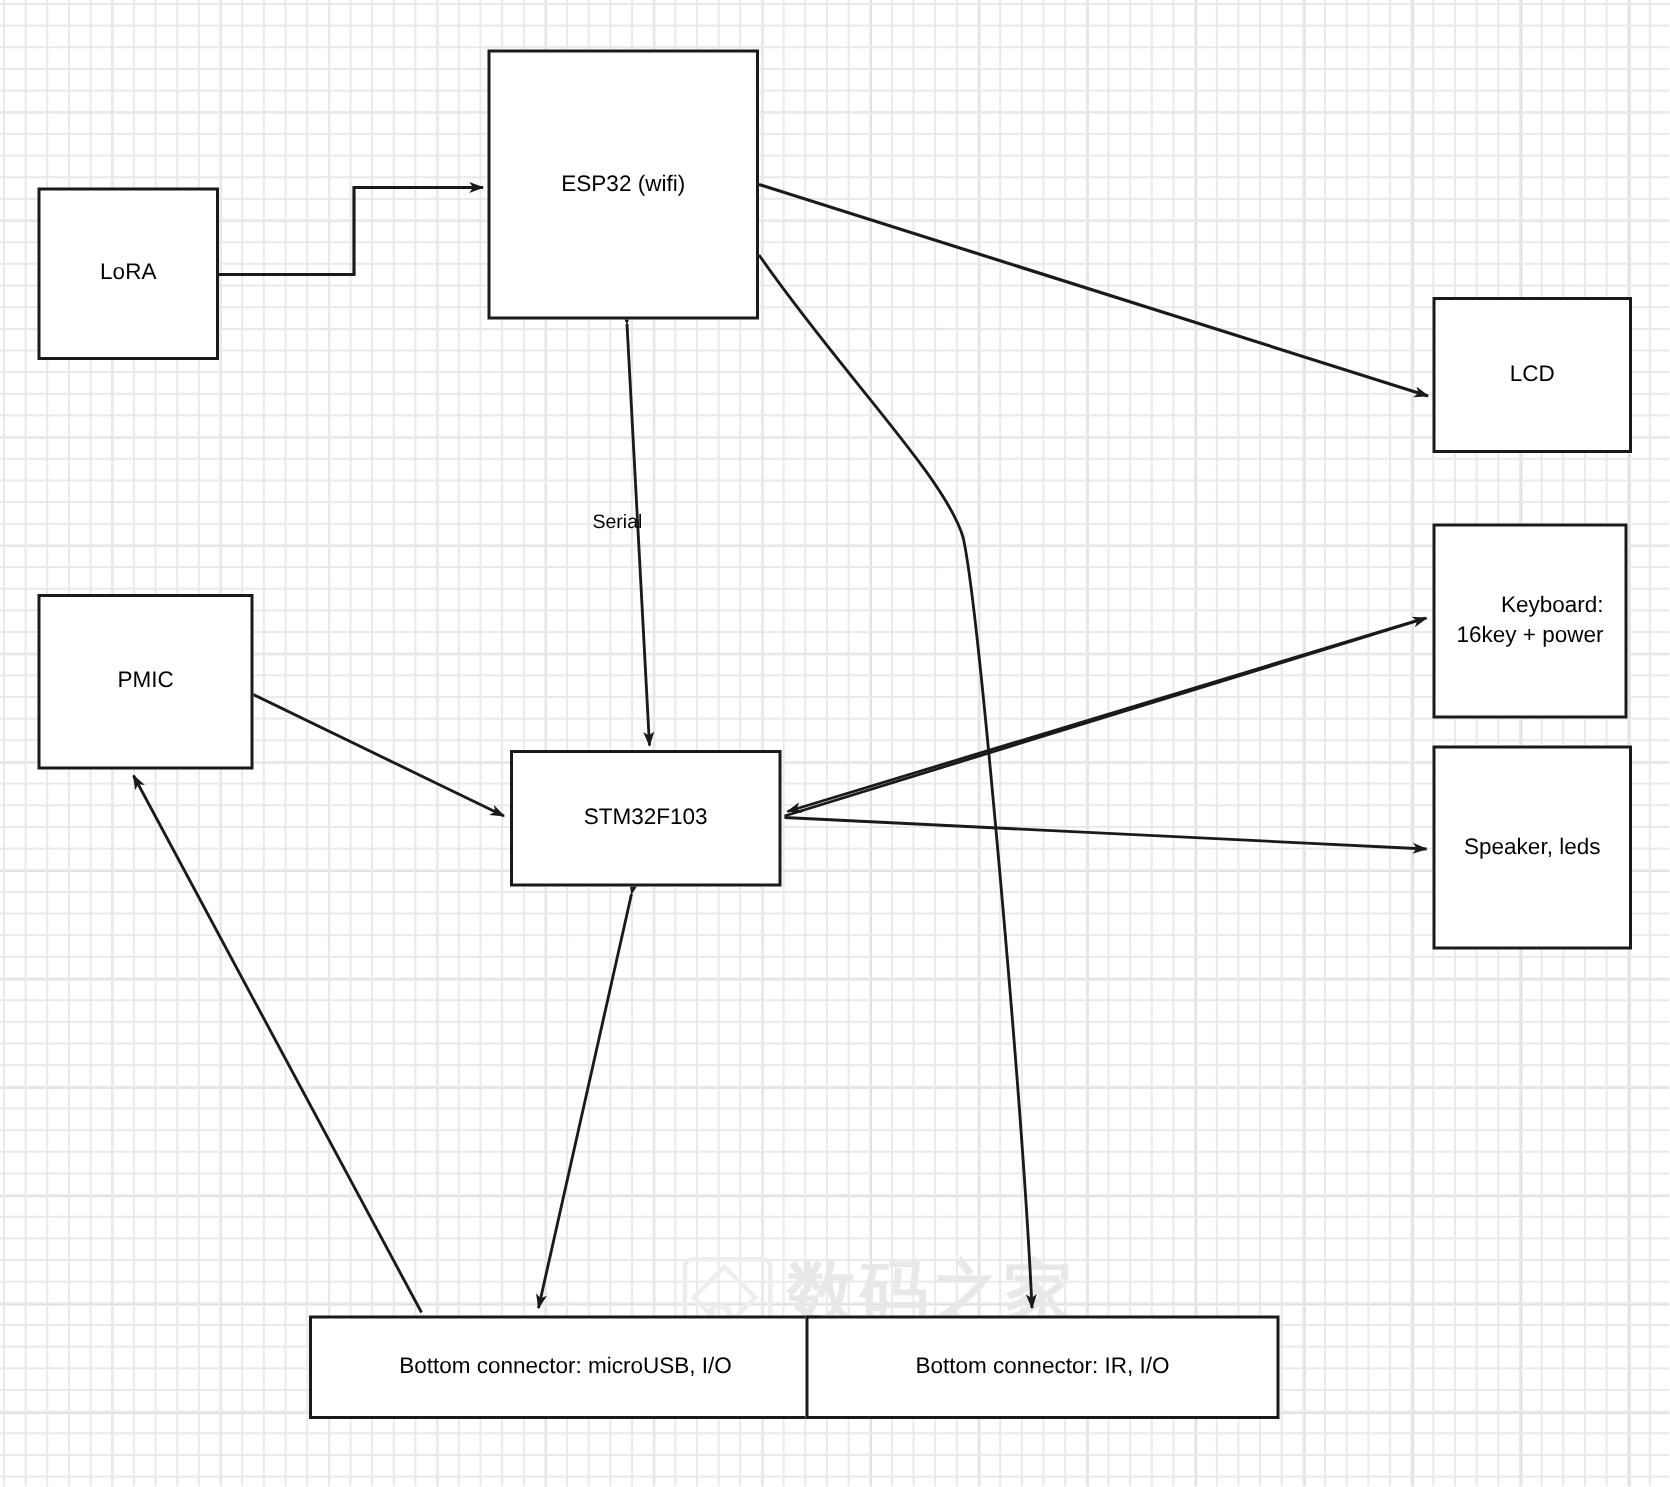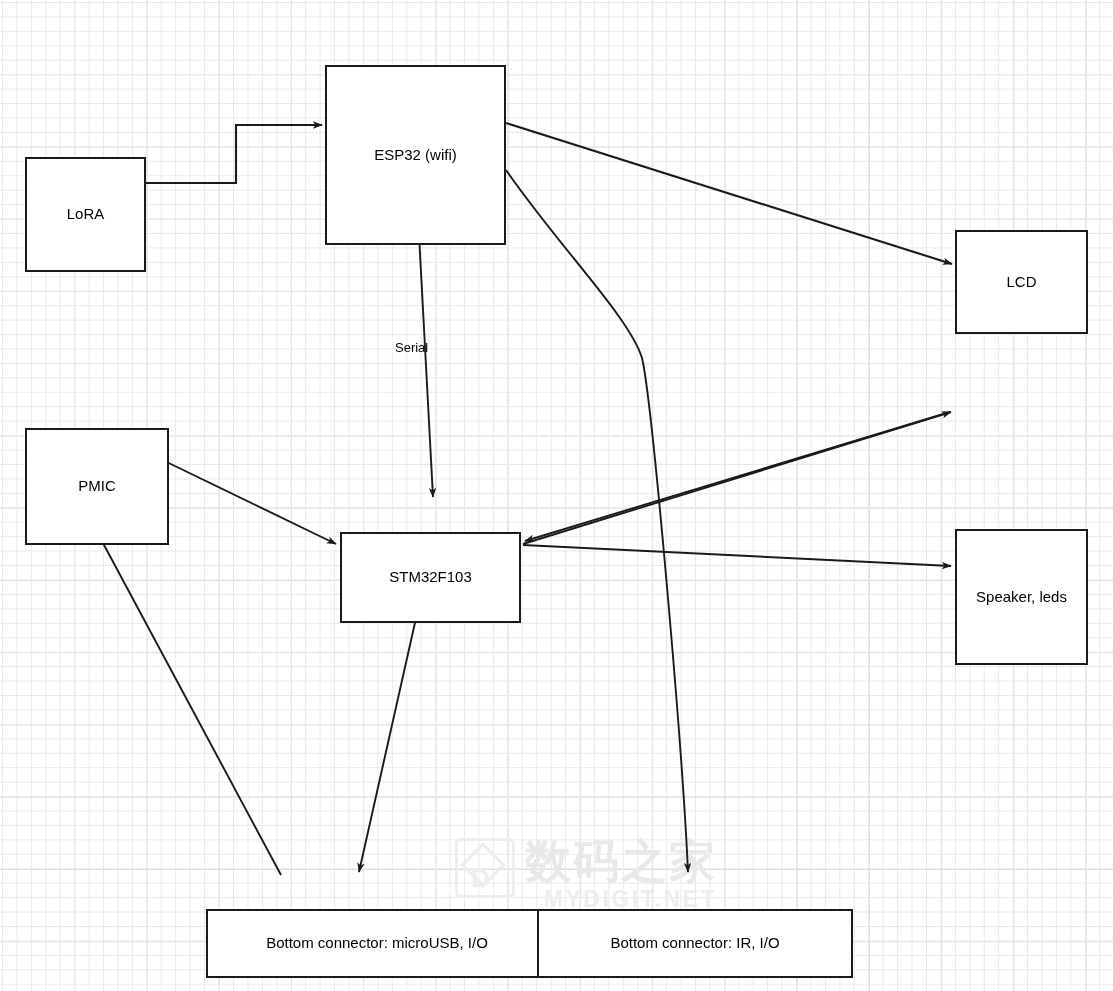--- a/index.html
+++ b/index.html
@@ -34,21 +34,20 @@
     border: 2px solid #1a1a1a;
     background: #ffffff;
     display: flex;
     align-items: center;
     justify-content: center;
     text-align: right;
     color: #000000;
     font-size: 15px;
     line-height: 1.35;
     z-index: 3;
-    margin-top: 32px;
   }
   .node span { display: block; white-space: pre-line; }
   svg.wires {
     position: absolute;
     left: 0;
     top: 0;
     width: 1113px;
     height: 991px;
     z-index: 2;
     pointer-events: none;
@@ -163,20 +162,24 @@
   </div>
 
   <div class="node" style="left:325px; top:33px; width:181px; height:180px;">
     <span>ESP32 (wifi)</span>
   </div>
 
   <div class="node" style="left:955px; top:198px; width:133px; height:104px;">
     <span>LCD</span>
   </div>
 
+  <div class="node" style="left:955px; top:349px; width:130px; height:130px;">
+    <span>Keyboard:
+16key + power</span>
+  </div>
 
   <div class="node" style="left:955px; top:497px; width:133px; height:136px;">
     <span>Speaker, leds</span>
   </div>
 
   <div class="node" style="left:25px; top:396px; width:144px; height:117px;">
     <span>PMIC</span>
   </div>
 
   <div class="node" style="left:340px; top:500px; width:181px; height:91px;">

